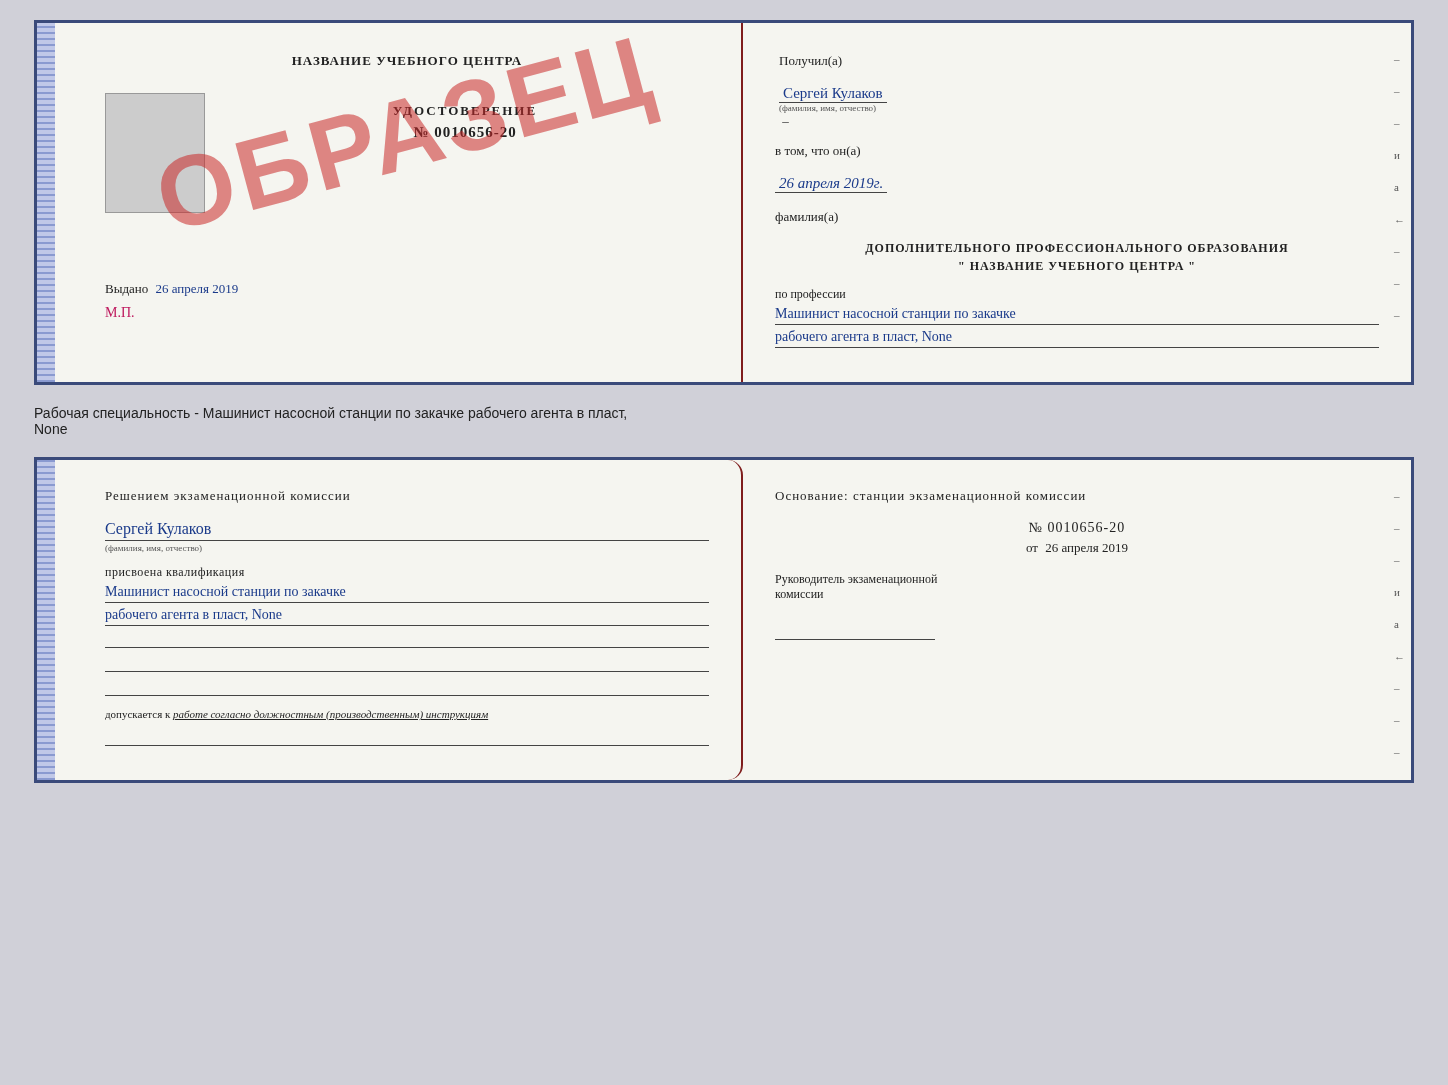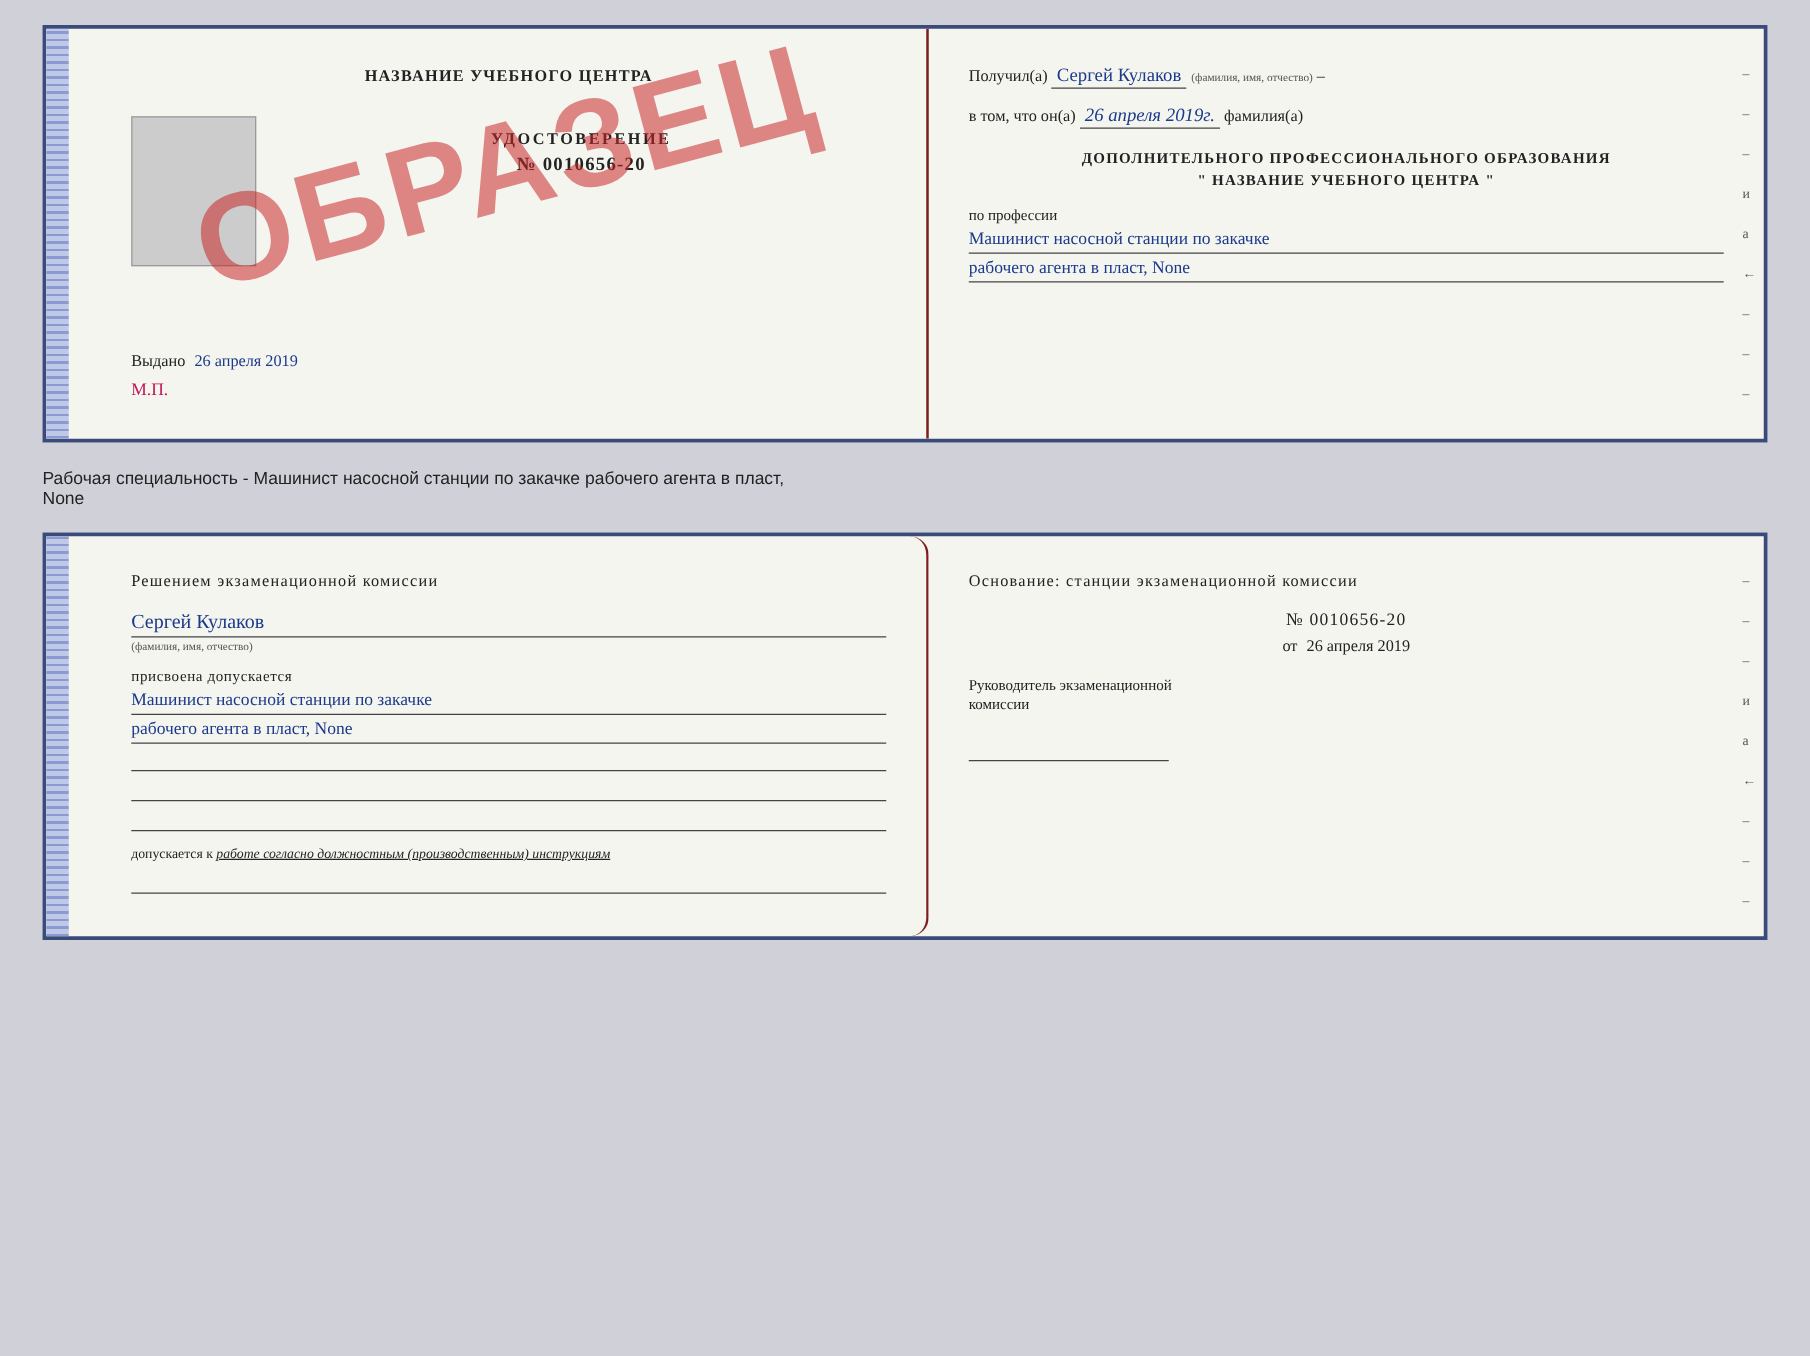--- a/index.html
+++ b/index.html
@@ -110,20 +110,21 @@
     }
 
     
     .right-line {
       display: flex;
       align-items: baseline;
       margin-bottom: 14px;
       font-size: 13px;
       color: #222;
       flex-wrap: wrap;
+      flex-direction: column;
     }
 
     .handwritten {
       font-family: 'Segoe Script', 'Comic Sans MS', cursive;
       color: #1a3a8a;
       font-size: 15px;
       border-bottom: 1px solid #444;
       padding: 0 4px;
     }
 
@@ -375,21 +376,21 @@
 <div class="document-spread">
 
   <div class="spine-deco"></div>
 
   <div class="doc-left doc-left-inner" style="padding-left:36px;">
     <div class="inner-title" style="letter-spacing:1px;">Решением экзаменационной комиссии</div>
 
     <span class="inner-name">Сергей Кулаков</span>
     <span class="name-hint">(фамилия, имя, отчество)</span>
 
-    <div class="inner-label">присвоена допускается</div>
+    <div class="inner-label">присвоена квалификация</div>
     <span class="inner-profession">Машинист насосной станции по закачке</span>
     <span class="inner-profession">рабочего агента в пласт, None</span>
 
     <span class="inner-blank-line"></span>
     <span class="inner-blank-line"></span>
     <span class="inner-blank-line"></span>
 
     <div class="allows-work">
       <span>допускается к</span>
       <span class="allows-work-italic">работе согласно должностным (производственным) инструкциям</span>

